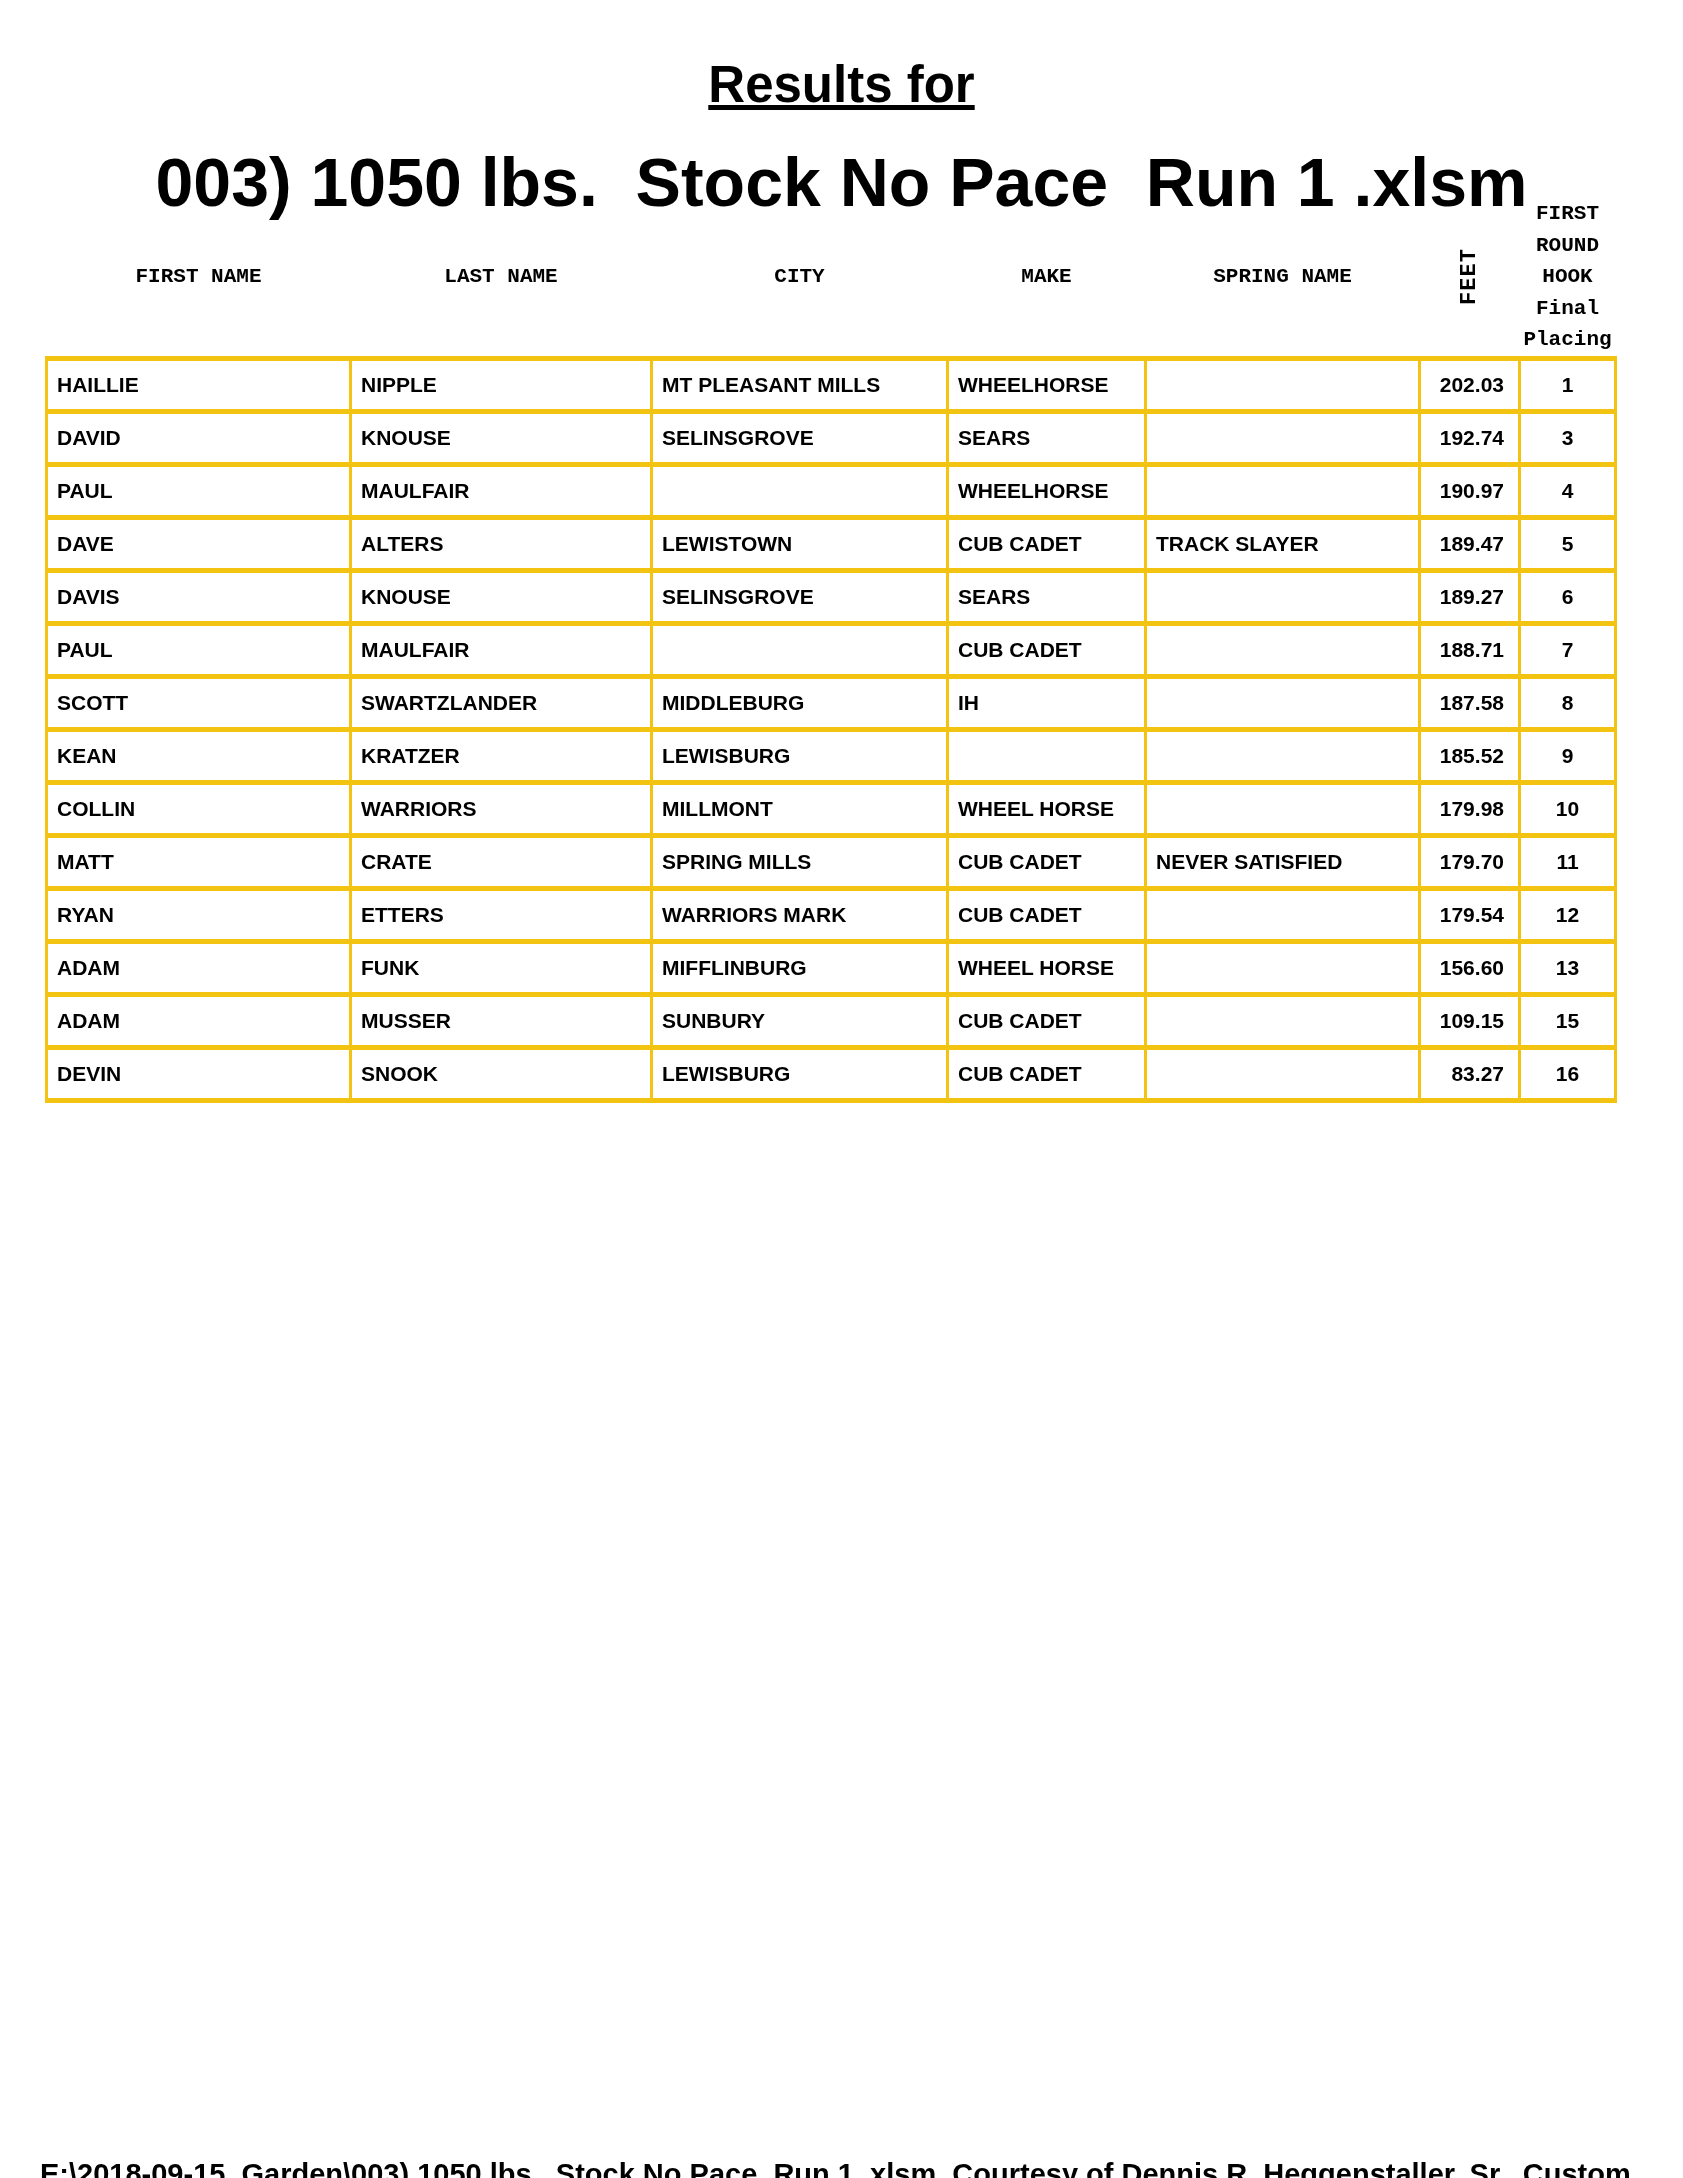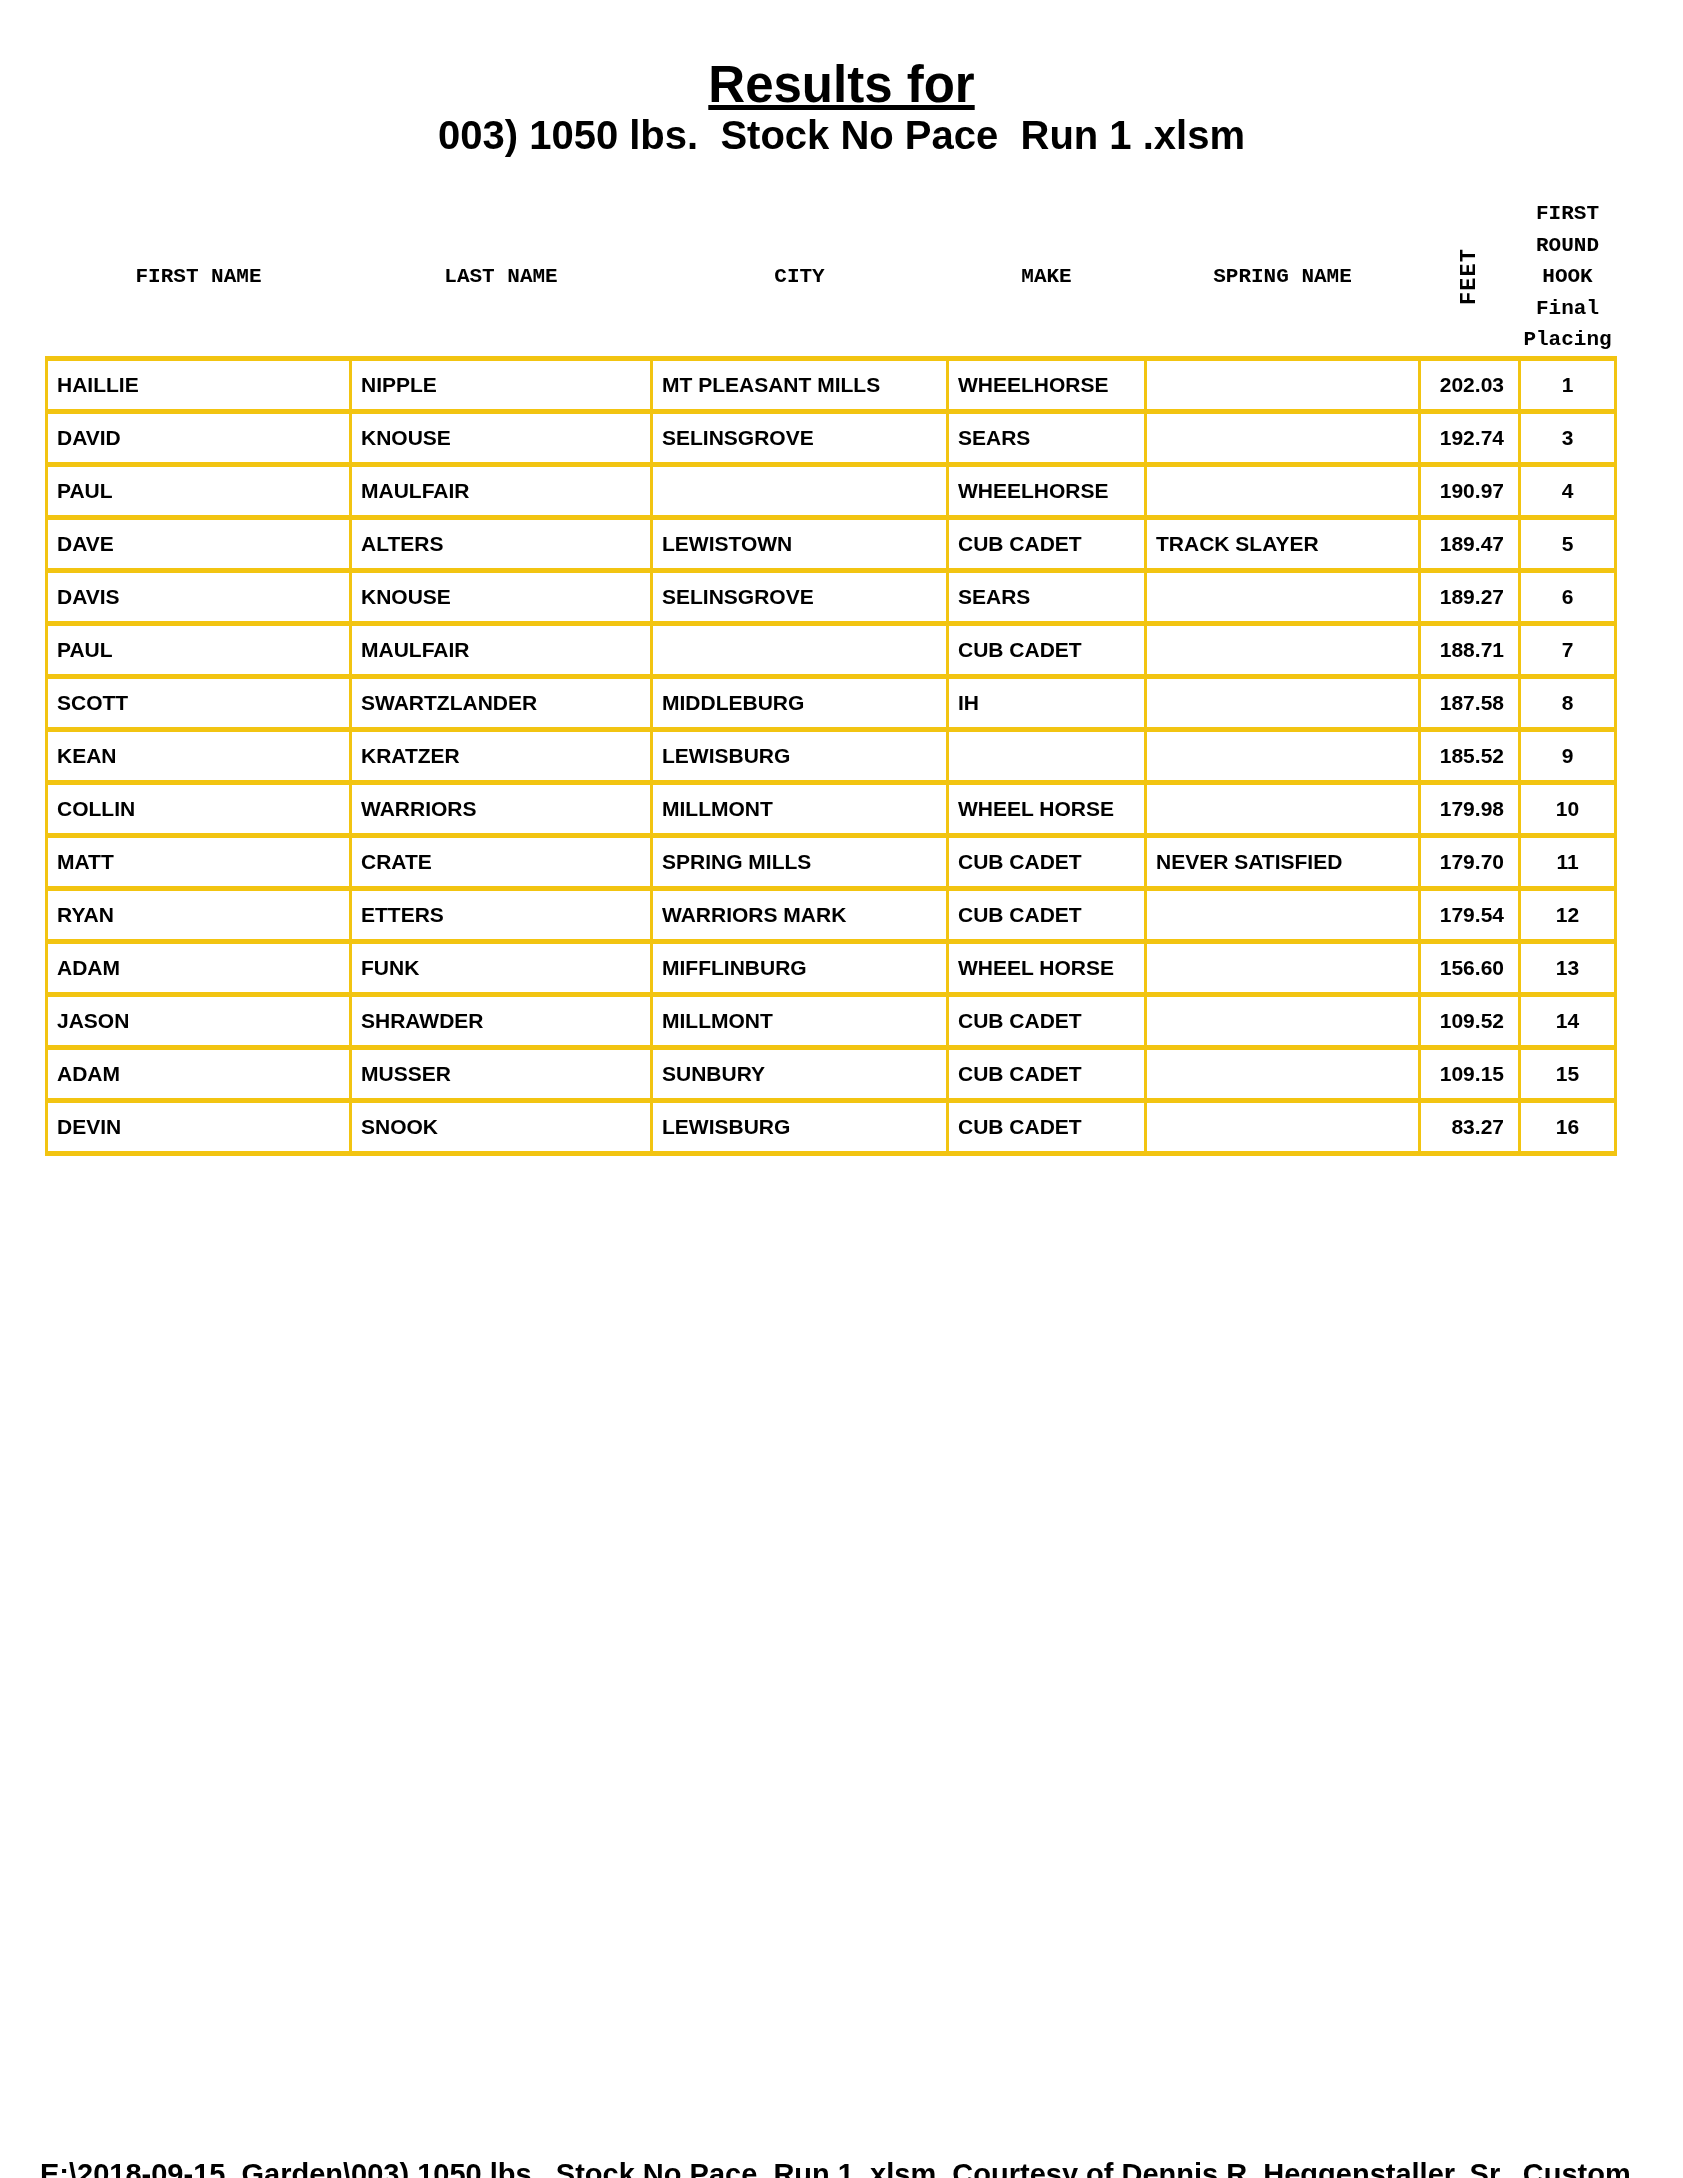--- a/index.html
+++ b/index.html
@@ -14,21 +14,21 @@
   .page { position: relative; width: 1683px; height: 2178px; overflow: hidden; }
 
   
   .title-block {
     position: absolute;
     top: 57px; left: 0;
     width: 1683px;
     text-align: center;
   }
   .title-line1 { font-size: 51px; line-height: 1.1; white-space: pre; text-decoration: underline; }
-  .title-line2 { font-size: 40px; line-height: 1.1; margin-top: 0; white-space: pre; }
+  .title-line2 { font-size: 68px; line-height: 1.1; margin-top: 32px; white-space: pre; }
 
   
   table.results {
     position: absolute;
     top: 198px; left: 45px;
     width: 1569px;
     border-collapse: collapse;
     table-layout: fixed;
   }
   table.results thead th {
@@ -214,29 +214,20 @@
         <tr>
       <td>ADAM</td>
       <td>FUNK</td>
       <td>MIFFLINBURG</td>
       <td>WHEEL HORSE</td>
       <td></td>
       <td class="feet">156.60</td>
       <td class="place">13</td>
     </tr>
         <tr>
-      <td>JASON</td>
-      <td>SHRAWDER</td>
-      <td>MILLMONT</td>
-      <td>CUB CADET</td>
-      <td></td>
-      <td class="feet">109.52</td>
-      <td class="place">14</td>
-    </tr>
-        <tr>
       <td>ADAM</td>
       <td>MUSSER</td>
       <td>SUNBURY</td>
       <td>CUB CADET</td>
       <td></td>
       <td class="feet">109.15</td>
       <td class="place">15</td>
     </tr>
         <tr>
       <td>DEVIN</td>

